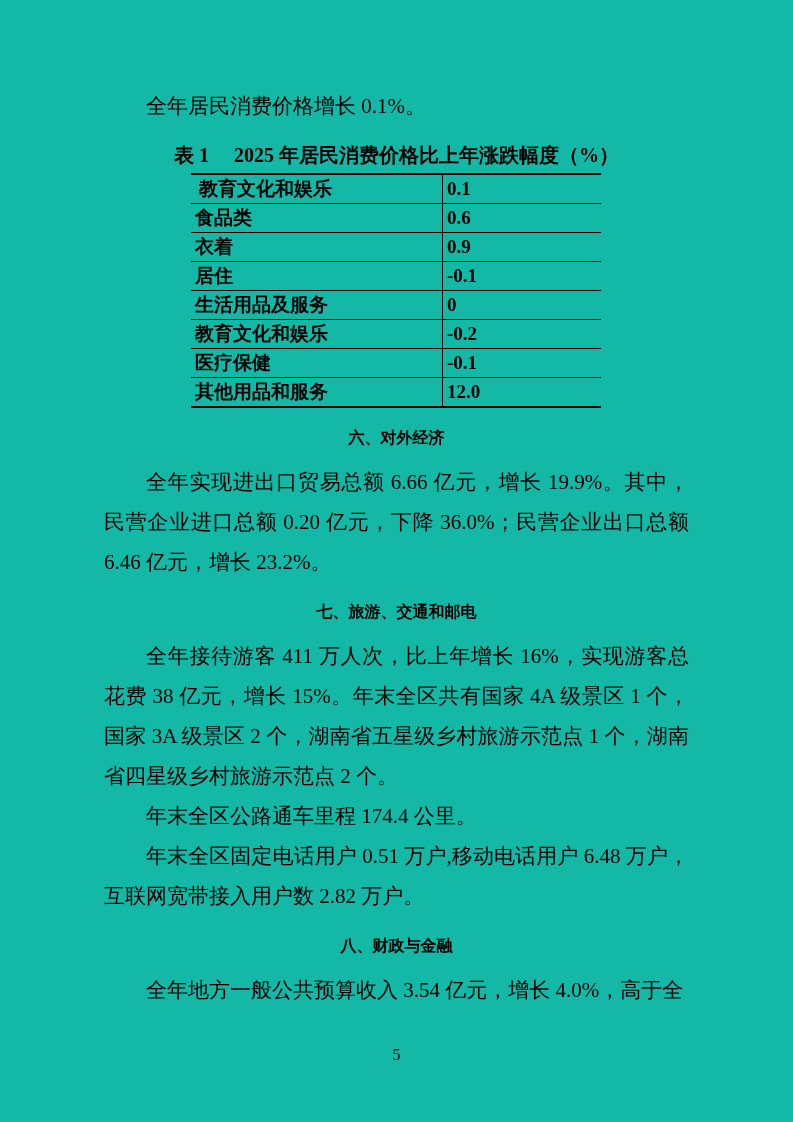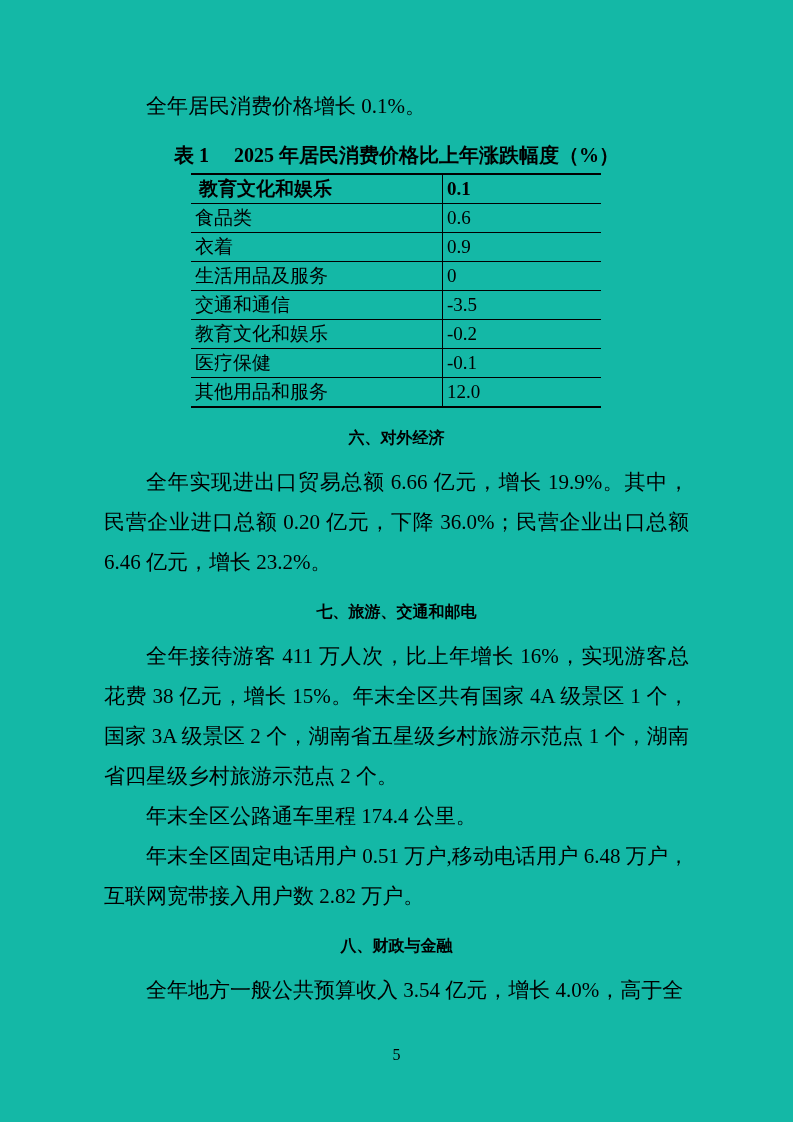--- a/index.html
+++ b/index.html
@@ -18,20 +18,21 @@
     margin:16px 0 4px 0;white-space:pre-wrap;
   }
   .cpi-table{
     border-collapse:collapse;width:410px;margin-left:87px;
     font-size:19px;table-layout:fixed;
     border-top:2px solid #000;border-bottom:2px solid #000;
   }
   .cpi-table td{
     border-bottom:1px solid #000;height:28px;padding:0 4px;
     vertical-align:middle;
+    font-weight:bold;
   }
   .cpi-table tr:last-child td{border-bottom:none;}
   .cell-label{padding-left:34px;}
   .header-row td{font-weight:bold;}
   .header-row .cell-label{padding-left:8px;}
   .cell-value{text-align:left;border-left:1px solid #000;width:150px;}
   .sec-heading{
     font-family:"Liberation Sans","DejaVu Sans",sans-serif;
     font-size:16px;font-weight:bold;text-align:center;
     margin:20px 0 13px 0;
@@ -61,30 +62,30 @@
   <tr>
     <td class="cell-label">食品类</td>
     <td class="cell-value">0.6</td>
   </tr>
 
   <tr>
     <td class="cell-label">衣着</td>
     <td class="cell-value">0.9</td>
   </tr>
 
+  <tr>
+    <td class="cell-label">居住</td>
+    <td class="cell-value">-0.1</td>
+  </tr>
 
   <tr>
     <td class="cell-label">生活用品及服务</td>
     <td class="cell-value">0</td>
   </tr>
 
-  <tr>
-    <td class="cell-label">交通和通信</td>
-    <td class="cell-value">-3.5</td>
-  </tr>
 
   <tr>
     <td class="cell-label">教育文化和娱乐</td>
     <td class="cell-value">-0.2</td>
   </tr>
 
   <tr>
     <td class="cell-label">医疗保健</td>
     <td class="cell-value">-0.1</td>
   </tr>

